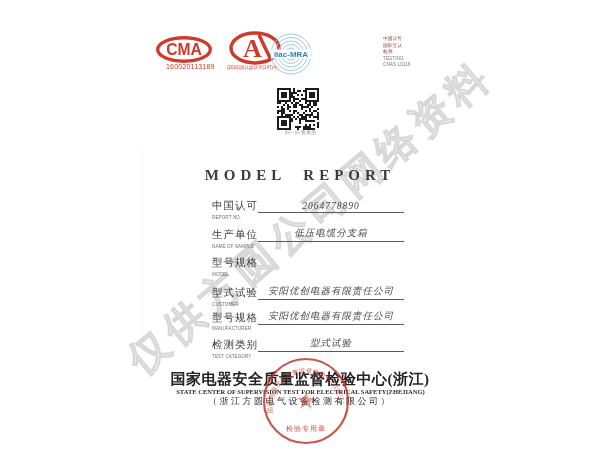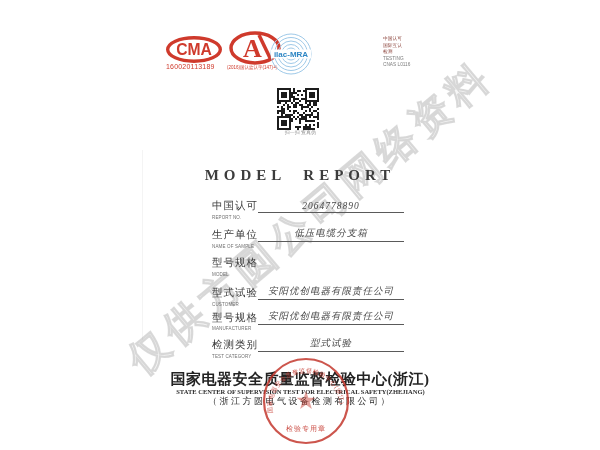--- a/index.html
+++ b/index.html
@@ -49,21 +49,21 @@
   #stamp{position:absolute;left:260px;top:355px;width:92px;height:92px;opacity:.82;}
 </style>
 </head>
 <body>
 
 <div id="page">
 
   <div id="watermark">仅供方圆公司网络资料</div>
   <div id="scan-line"></div>
 
-  <div class="mark" style="left:166px;top:36px;">
+  <div class="mark" style="left:156px;top:36px;">
     <svg width="56" height="27" viewBox="0 0 100 48">
       <ellipse cx="50" cy="24" rx="47" ry="21" fill="none" stroke="#cf3a2c" stroke-width="6"></ellipse>
       <text x="50" y="34" text-anchor="middle" font-family="Liberation Sans,sans-serif" font-size="28" font-weight="bold" fill="#cf3a2c">CMA</text>
     </svg>
   </div>
   <div class="red-num">160020113189</div>
 
   <div class="mark" style="left:229px;top:31px;">
     <svg width="52" height="34" viewBox="0 0 104 68">
       <ellipse cx="52" cy="34" rx="48" ry="30" fill="none" stroke="#cf3a2c" stroke-width="7"></ellipse>

